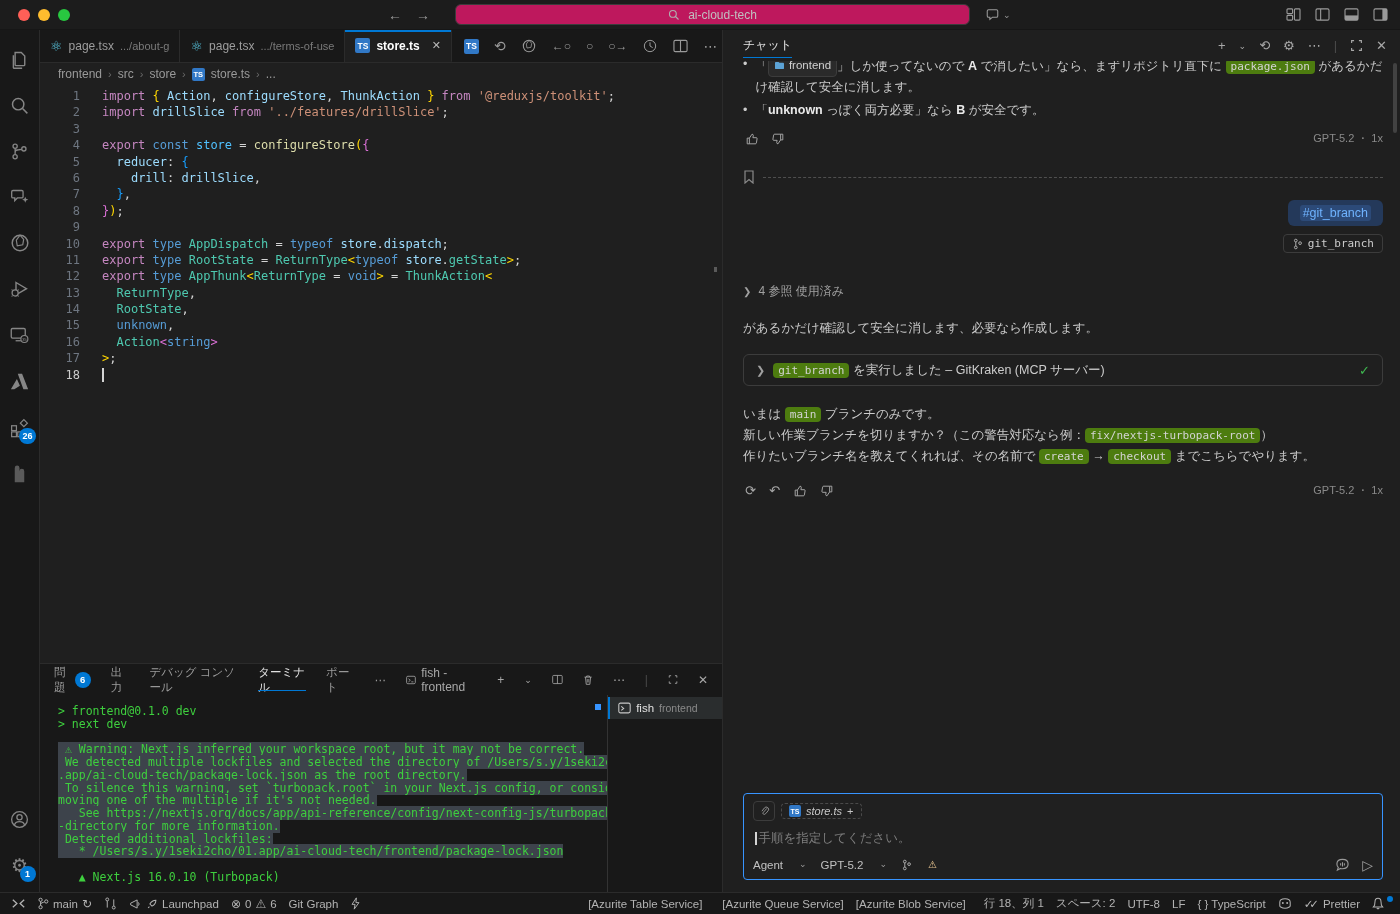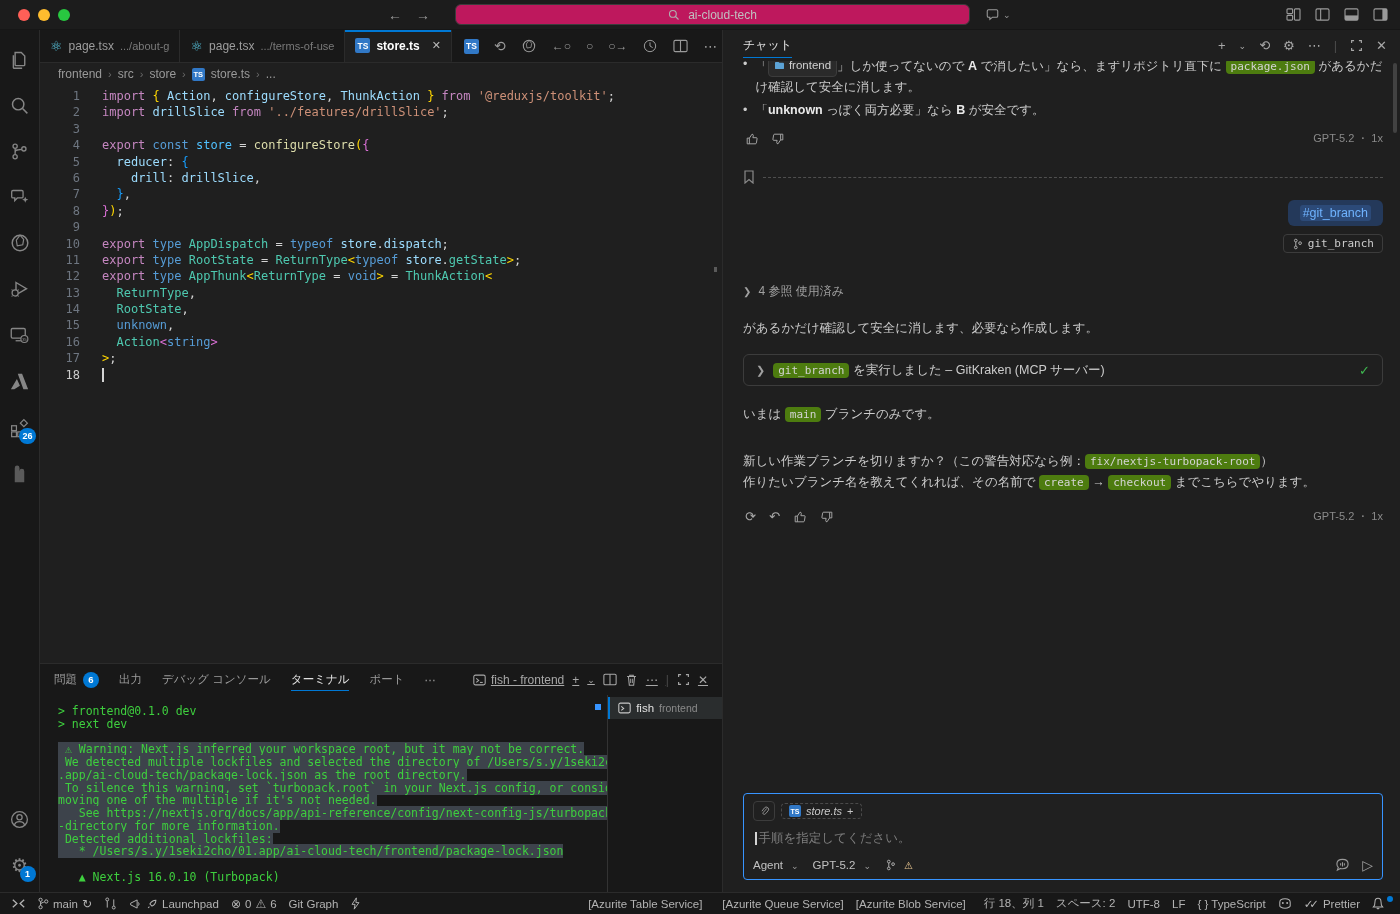--- a/index.html
+++ b/index.html
@@ -54,21 +54,21 @@
   .ov-mark { position:absolute; right:5px; top:182px; width:3px; height:5px; background:#5a5a5a;}
 
   
   .panel { height:229px; border-top:1px solid #2b2b2b; background:#181818; display:flex; flex-direction:column;}
   .panel-tabs { height:31px; display:flex; align-items:center; padding:0 14px; gap:20px; font-size:11.5px; color:#9d9d9d; flex-shrink:0;}
   .ptab { display:flex; align-items:center; gap:6px; height:100%; position:relative;}
   .ptab.active { color:#e7e7e7; }
   .ptab.active::after { content:""; position:absolute; left:0; right:0; bottom:4px; height:1.5px; background:#0078d4;}
   .pbadge { background:#0078d4; color:#fff; border-radius:9px; min-width:16px; height:16px; font-size:9.5px;
      display:flex; align-items:center; justify-content:center; font-weight:bold;}
-  .panel-actions { margin-left:auto; display:flex; align-items:center; gap:8px; color:#a8a8a8; font-size:12px;text-decoration:underline;}
+  .panel-actions { margin-left:auto; display:flex; align-items:center; gap:20px; color:#a8a8a8; font-size:12px;}
   .panel-body { flex:1; display:flex; position:relative; overflow:hidden;}
   .term-out { width:568px; padding:10px 0 0 18px; overflow:hidden;}
   .term-line { font-family:"DejaVu Sans Mono",monospace; font-size:11.5px; line-height:12.75px; white-space:pre; color:#3ecf3e;}
   .term-line span.hl { background:#3d434b; }
   .term-marker { position:absolute; left:555px; top:9px; width:6px; height:6px; background:#3794ff;}
   .term-list { width:115px; border-left:1px solid #333333; margin-left:auto; padding-top:2px;}
   .term-item { height:22px; display:flex; align-items:center; gap:5px; padding-left:8px; background:#2a2d2e; font-size:11.5px; color:#e0e0e0; border-left:2px solid #0078d4;}
   .term-item .sub { color:#8a8a8a; font-size:10.5px;}
 
   
@@ -101,21 +101,21 @@
 
   .chat-input-wrap { padding:0 16px 12px 20px; }
   .chat-input { border:1px solid #3794ff; border-radius:4px; background:#202020; padding:7px 9px 6px 9px;}
   .ci-top { display:flex; align-items:center; gap:6px;}
   .attach-btn { width:22px; height:20px; border:1px solid #3c3c3c; border-radius:4px; display:flex; align-items:center; justify-content:center; color:#a8a8a8;}
   .ctx-chip { display:flex; align-items:center; gap:5px; border:1px dashed #4a4a4a; border-radius:4px; padding:1px 7px; font-size:11px; color:#c8c8c8;}
   .ctx-chip .fname { font-style:italic; }
   .ci-placeholder { margin:9px 0 10px 2px; font-size:12.5px; color:#7d7d7d; display:flex; align-items:center;}
   .ci-placeholder .caret { margin-right:2px; height:13px;}
   .ci-bottom { display:flex; align-items:center; gap:14px; font-size:11.5px; color:#c0c0c0;}
-  .dd { display:flex; align-items:flex-end; gap:8px;}
+  .dd { display:flex; align-items:flex-start; gap:16px;}
   .dd .cv { font-size:9px; color:#9a9a9a;}
   .warn-tri { color:#e2c08d; font-size:10px; }
   .ci-right { margin-left:auto; display:flex; gap:12px; align-items:center; color:#9a9a9a;}
 
   
   .statusbar { height:22px; background:#181818; border-top:1px solid #2b2b2b; display:flex; align-items:center;
      font-size:11.5px; color:#b3b3b3; padding:0 10px 0 6px; gap:0;}
   .sb-item { display:flex; align-items:center; gap:4px; padding:0 6px; height:100%;}
   .sb-right { margin-left:auto; display:flex; align-items:center;}
   .sb-ic { font-size:12px; }
@@ -534,21 +534,21 @@
       <div class="msg-text rich">があるかだけ確認して安全に消します、必要なら作成します。</div>
 
       <div class="toolcall">
         <span class="chev">❯</span>
         <span class="rich"><span class="inline-code">git_branch</span> を実行しました – GitKraken (MCP サーバー)</span>
         <span class="check">✓</span>
       </div>
 
       <div class="msg-text rich">いまは <span class="inline-code">main</span> ブランチのみです。</div>
 
-      <div class="msg-text" style="margin-top:26px">
+      <div class="msg-text" style="margin-top:0">
         <div class="rich">新しい作業ブランチを切りますか？（この警告対応なら例：<span class="inline-code">fix/nextjs-turbopack-root</span>）</div>
         <div class="rich">作りたいブランチ名を教えてくれれば、その名前で <span class="inline-code">create</span> → <span class="inline-code">checkout</span> までこちらでやります。</div>
       </div>
 
       <div class="act-row">
         <span style="font-size:13px">⟳</span>
         <span style="font-size:13px">↶</span>
         <svg class="ic" width="14" height="14" viewBox="0 0 16 16">
             <path d="M5 7 L8 2.5 Q9.5 2.5 9.5 4 L9 6.5 H13 Q14 6.5 13.8 7.8 L13 12.5 Q12.8 13.5 11.8 13.5 H5 Z M5 7 H2.5 V13.5 H5" fill="none" stroke="#a8a8a8" stroke-width="1.1"></path>
           </svg>

